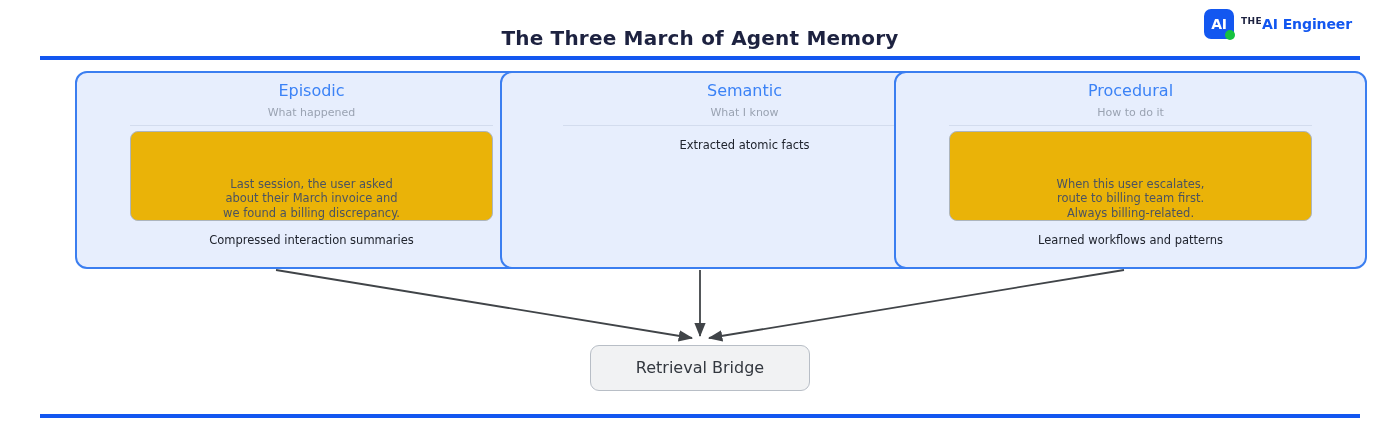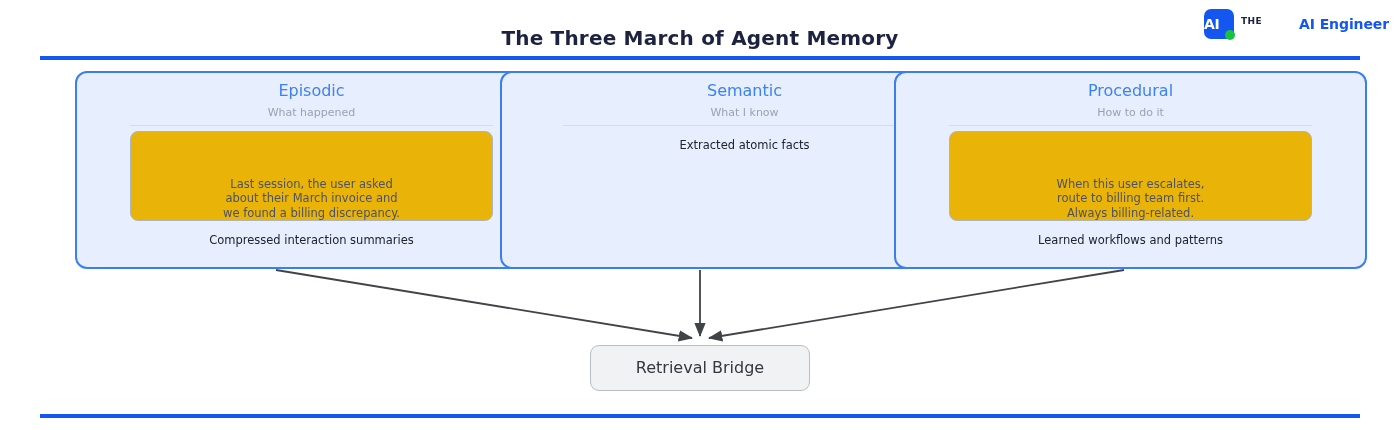--- a/index.html
+++ b/index.html
@@ -48,21 +48,21 @@
     gap: 7px;
   }
   #brand-mark {
     position: relative;
     width: 30px;
     height: 30px;
     border-radius: 7px;
     background: #1357f0;
     display: flex;
     align-items: center;
-    justify-content: flex-start;
+    justify-content: center;
   }
   #brand-mark-text {
     color: #ffffff;
     font-size: 14px;
     font-weight: bold;
     letter-spacing: -0.3px;
     line-height: 1;
   }
   #brand-dot {
     position: absolute;
@@ -84,21 +84,20 @@
     font-weight: bold;
     color: #1d2240;
     letter-spacing: 0.4px;
     margin-bottom: 3px;
   }
   #brand-name {
     font-size: 14px;
     font-weight: bold;
     color: #1357f0;
     letter-spacing: -0.1px;
-    margin-left: 37px;
   }
 
   
   .card {
     position: absolute;
     top: 71px;
     width: 473px;
     height: 198px;
     box-sizing: border-box;
     background: #e7eefd;

